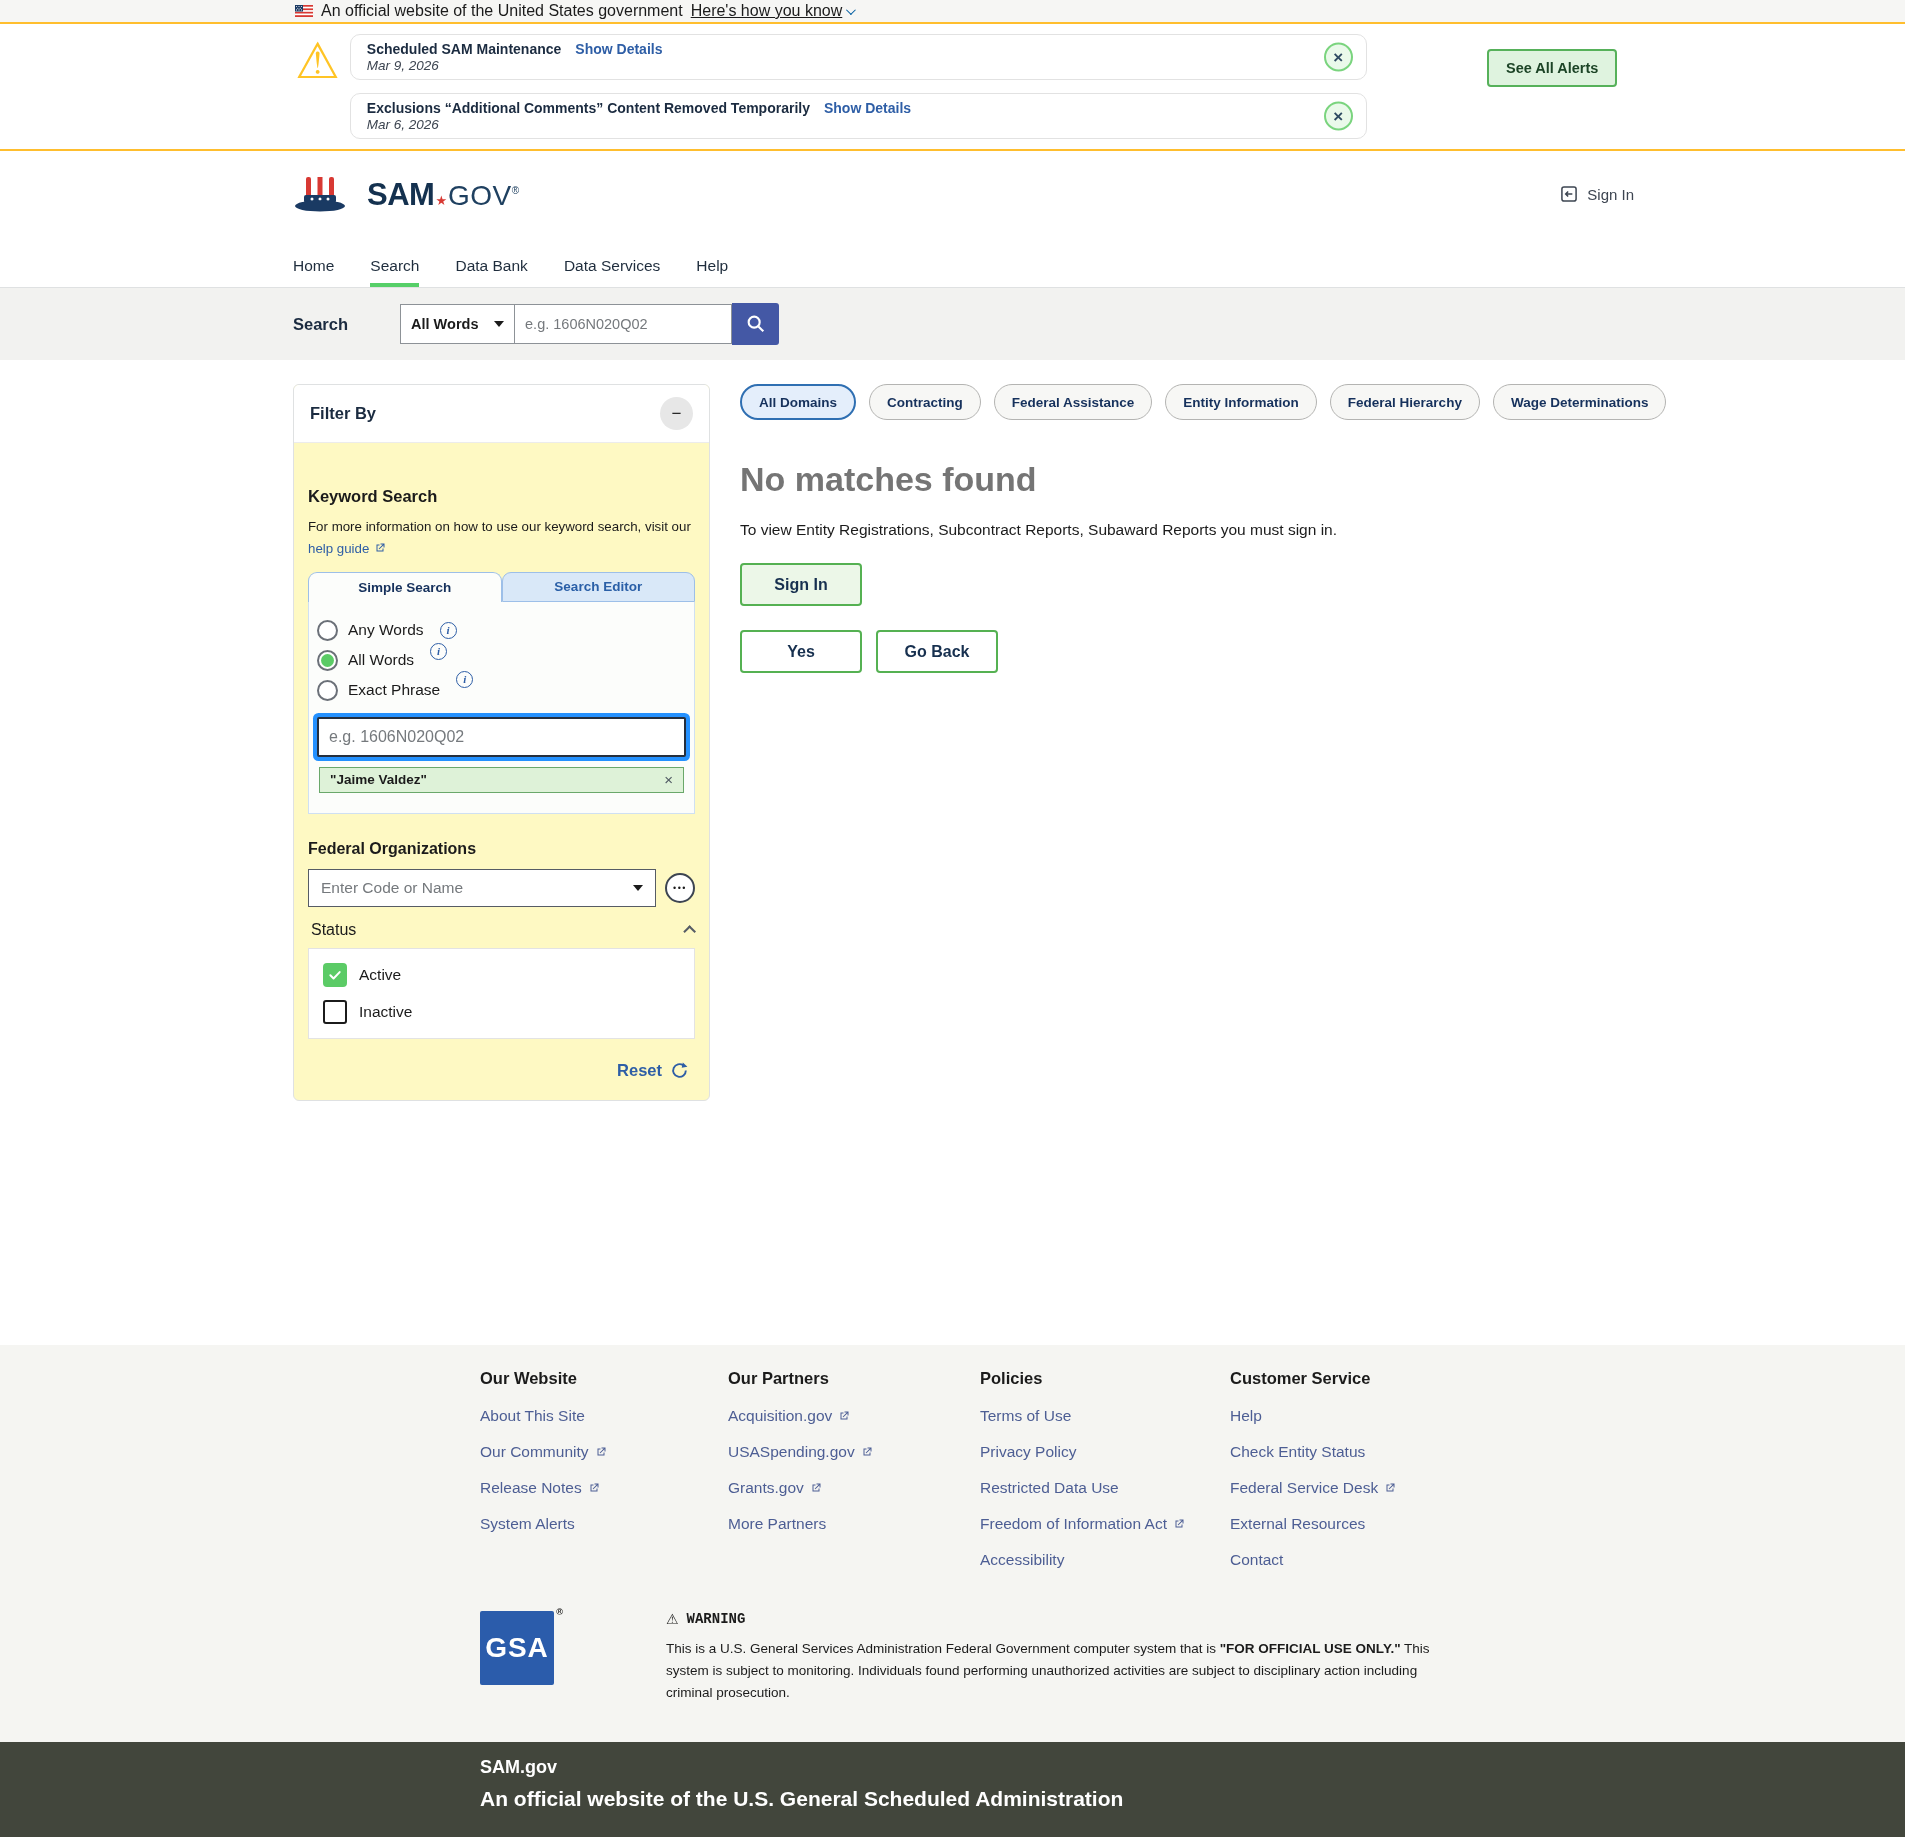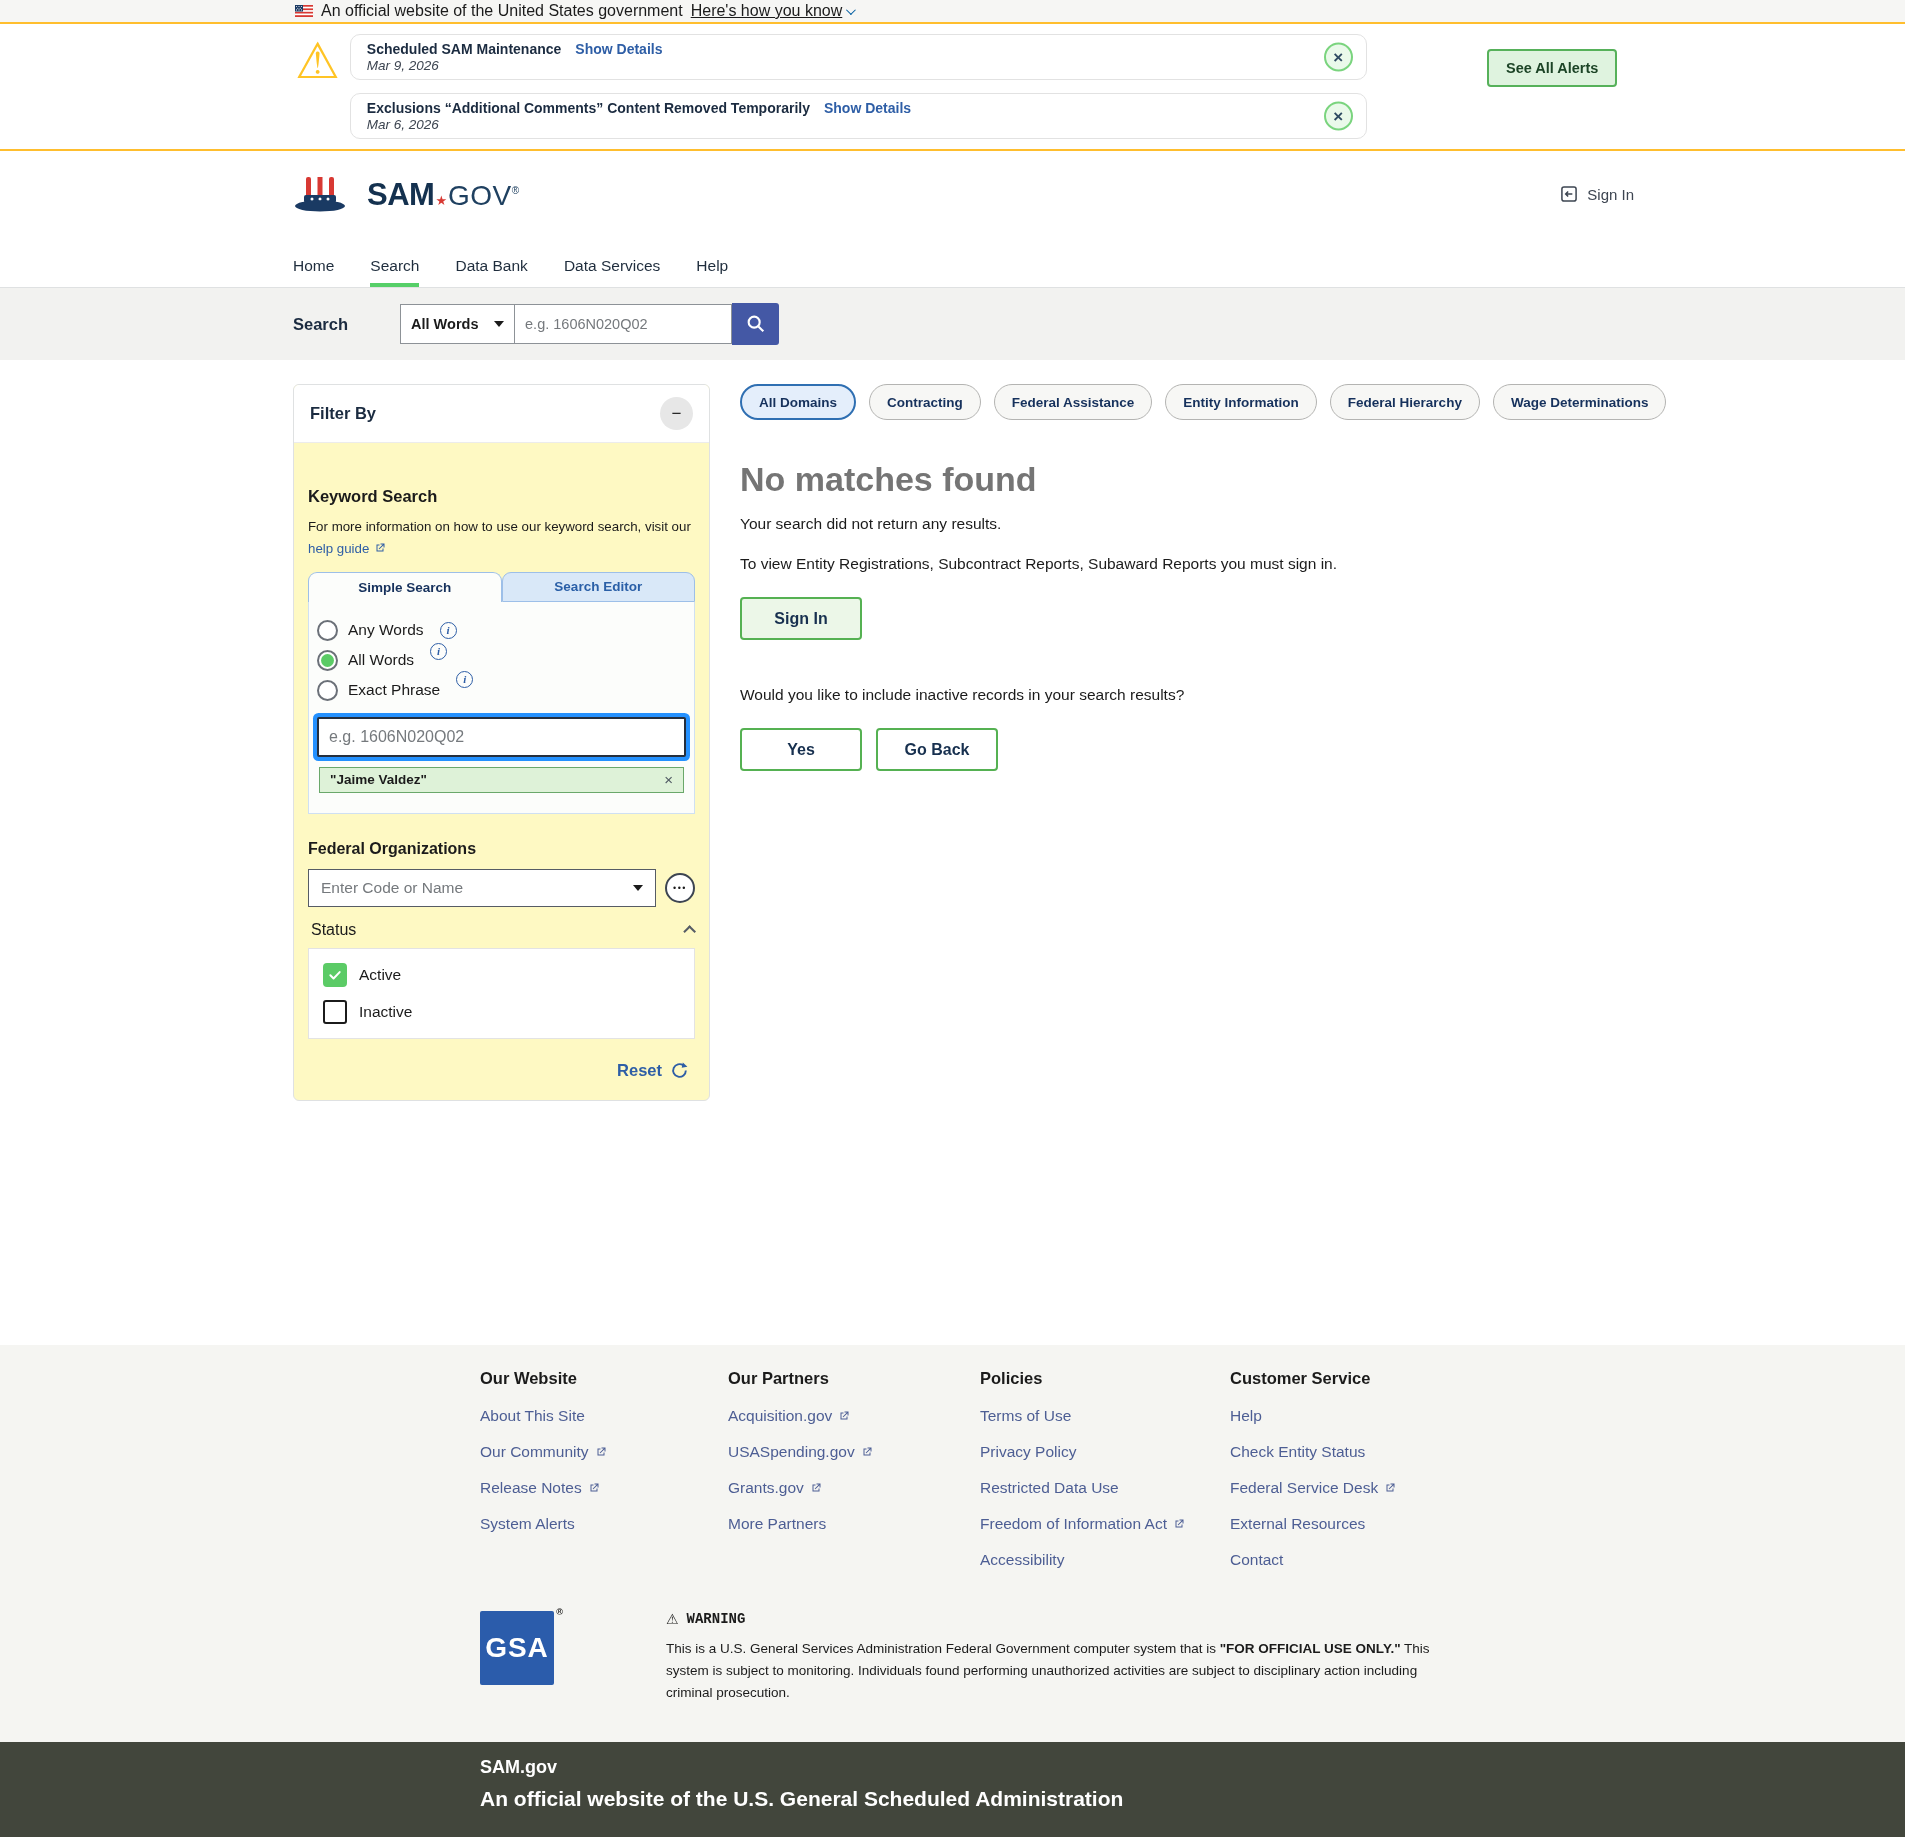--- a/index.html
+++ b/index.html
@@ -367,24 +367,22 @@
       <div class="pills">
         <div class="pill active">All Domains</div>
         <div class="pill">Contracting</div>
         <div class="pill">Federal Assistance</div>
         <div class="pill">Entity Information</div>
         <div class="pill">Federal Hierarchy</div>
         <div class="pill">Wage Determinations</div>
       </div>
 
       <div class="nm-title">No matches found</div>
-      <div class="nm-sub">Your search did not return any results.</div>
       <div class="nm-msg">To view Entity Registrations, Subcontract Reports, Subaward Reports you must sign in.</div>
       <button class="signin-btn">Sign In</button>
-      <div class="question">Would you like to include inactive records in your search results?</div>
       <div class="yn-row">
         <button class="yn-btn">Yes</button>
         <button class="yn-btn">Go Back</button>
       </div>
     </div>
   </div>
 
   <div class="footer">
     <div class="footer-cols">
       <div class="f-col">

